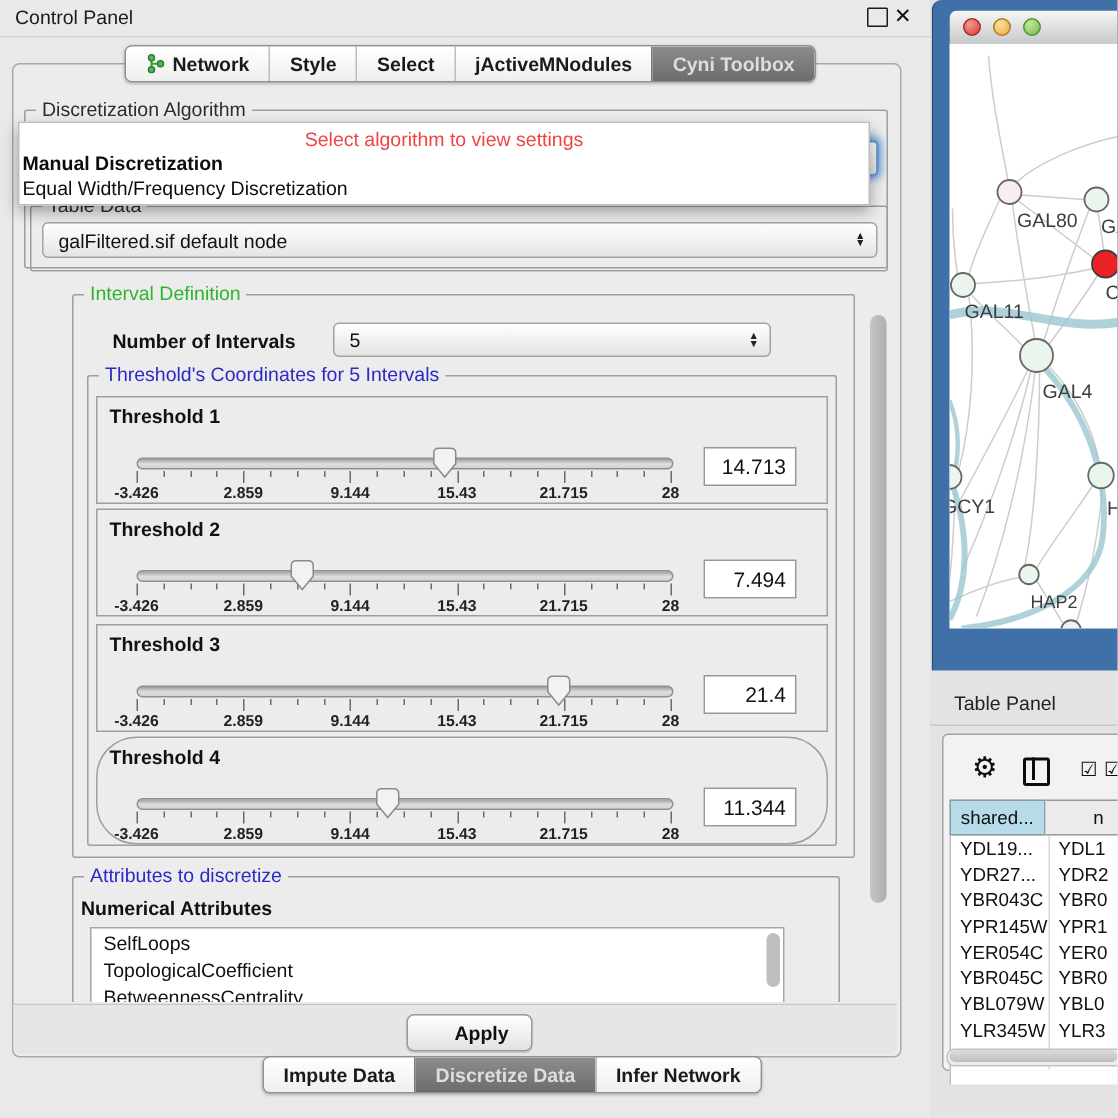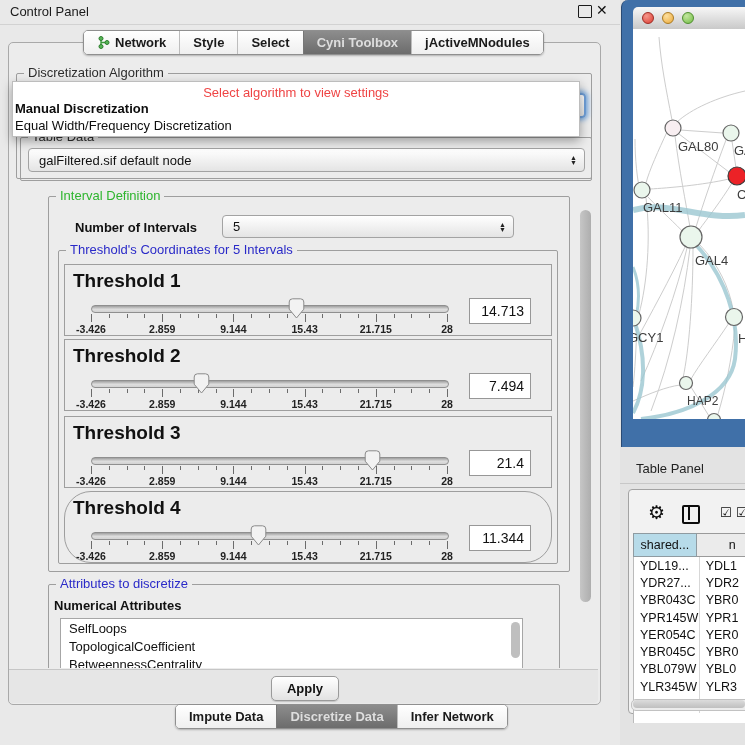--- a/index.html
+++ b/index.html
@@ -42,37 +42,37 @@
     box-shadow:0 4px 10px rgba(0,0,0,.35);z-index:40;}
   #popup-hint{position:relative;text-align:center;font-size:13px;color:#ef4444;padding-top:3px;height:16px;}
   .popup-opt{font-size:13px;color:#0d0d0d;padding:0 0 0 2px;line-height:16.5px;white-space:nowrap;}
   .popup-opt.selected{font-weight:bold;}
   
   #scroll-area{left:14px;top:182px;width:562px;height:486px;overflow:hidden;}
   #vscroll-track{left:578px;top:184px;width:15px;height:482px;}
   #vscroll-thumb{left:580px;top:210px;width:11px;height:392px;background:linear-gradient(90deg,#c6c6c6,#aeaeae);border-radius:6px;}
   
   .thr-box{position:absolute;left:50px;width:486px;height:70px;border:1px solid #9e9e9e;}
-  .thr-title{position:absolute;left:8px;top:5px;font-size:19px;font-weight:bold;color:#111;}
+  .thr-title{position:absolute;left:8px;top:5px;font-size:13px;font-weight:bold;color:#111;}
   .thr-track{position:absolute;left:26px;top:40px;width:356px;height:6px;border:1px solid #8f8f8f;border-radius:4px;
     background:linear-gradient(#9f9f9f,#dedede 55%,#d2d2d2);}
   .thr-thumb{position:absolute;top:33px;width:17px;height:21px;}
   .tick{position:absolute;width:1px;background:#6b6b6b;}
   .tick-label{position:absolute;width:60px;text-align:center;font-size:10.5px;font-weight:bold;color:#222;}
   .thr-value{position:absolute;left:404px;top:33px;width:54px;height:24px;border:1px solid #979797;background:#fff;
     font-size:14px;color:#111;display:flex;align-items:center;justify-content:flex-end;padding-right:6px;box-sizing:content-box;}
   
   #attr-listbox{position:absolute;left:46px;top:436px;width:461px;height:56px;background:#fff;border:1px solid #a6a6a6;}
   .attr-item{font-size:13px;color:#111;padding:1.5px 0 1.5px 8px;white-space:nowrap;}
   #attr-scroll{position:absolute;right:2px;top:3px;width:9px;height:36px;background:#bfbfbf;border-radius:5px;}
   
   #panel-footer{left:9px;top:669px;width:589px;height:33px;background:#e6e6e6;border-top:1px solid #c6c6c6;border-radius:0 0 4px 4px;}
   #apply-btn{left:271px;top:676px;width:66px;height:23px;border:1px solid #9a9a9a;border-radius:5px;
     background:linear-gradient(#ffffff,#e2e2e2);font-size:13px;font-weight:bold;color:#111;
-    display:flex;align-items:center;justify-content:center;box-shadow:0 1px 1px rgba(0,0,0,.15);}
+    display:flex;align-items:center;justify-content:center;box-shadow:0 1px 1px rgba(0,0,0,.15);padding-left:16px;}
   
   #net-window{left:621px;top:0;width:124px;height:447px;background:#4070a8;border-left:1px solid #2a4a74;border-radius:7px 0 0 0;}
   #net-titlebar{left:633px;top:7px;width:112px;height:22px;border-radius:5px 0 0 0;
     background:linear-gradient(#f7f7f7,#c9c9c9);border-bottom:1px solid #9a9a9a;}
   .tl{position:absolute;top:5px;width:12px;height:12px;border-radius:50%;box-sizing:border-box;}
   #tl-red{left:9px;background:radial-gradient(circle at 35% 30%,#f5988c,#dc3c32);border:1px solid #9e2b24;}
   #tl-yellow{left:29px;background:radial-gradient(circle at 35% 30%,#fce0a0,#eca93a);border:1px solid #ab7b22;}
   #tl-green{left:49px;background:radial-gradient(circle at 35% 30%,#c3e6a0,#73bd45);border:1px solid #4f8f2f;}
   #net-canvas{left:633px;top:29px;width:112px;height:390px;background:#fff;overflow:hidden;}
   
@@ -319,25 +319,25 @@
           <circle cx="10" cy="6.5" r="2" fill="#57b557" stroke="#2d7d2d"></circle>
         </svg>
         <span>Network</span>
       </div>
       <div class="seg-tab">
         <span>Style</span>
       </div>
       <div class="seg-tab">
         <span>Select</span>
       </div>
+      <div class="seg-tab">
+        <span>jActiveMNodules</span>
+      </div>
       <div class="seg-tab selected">
         <span>Cyni Toolbox</span>
-      </div>
-      <div class="seg-tab">
-        <span>jActiveMNodules</span>
       </div>
     </div>
   <div class="seg-tabs" id="bottom-tabs">
       <div class="seg-tab">
         <span>Impute Data</span>
       </div>
       <div class="seg-tab selected">
         <span>Discretize Data</span>
       </div>
       <div class="seg-tab">

